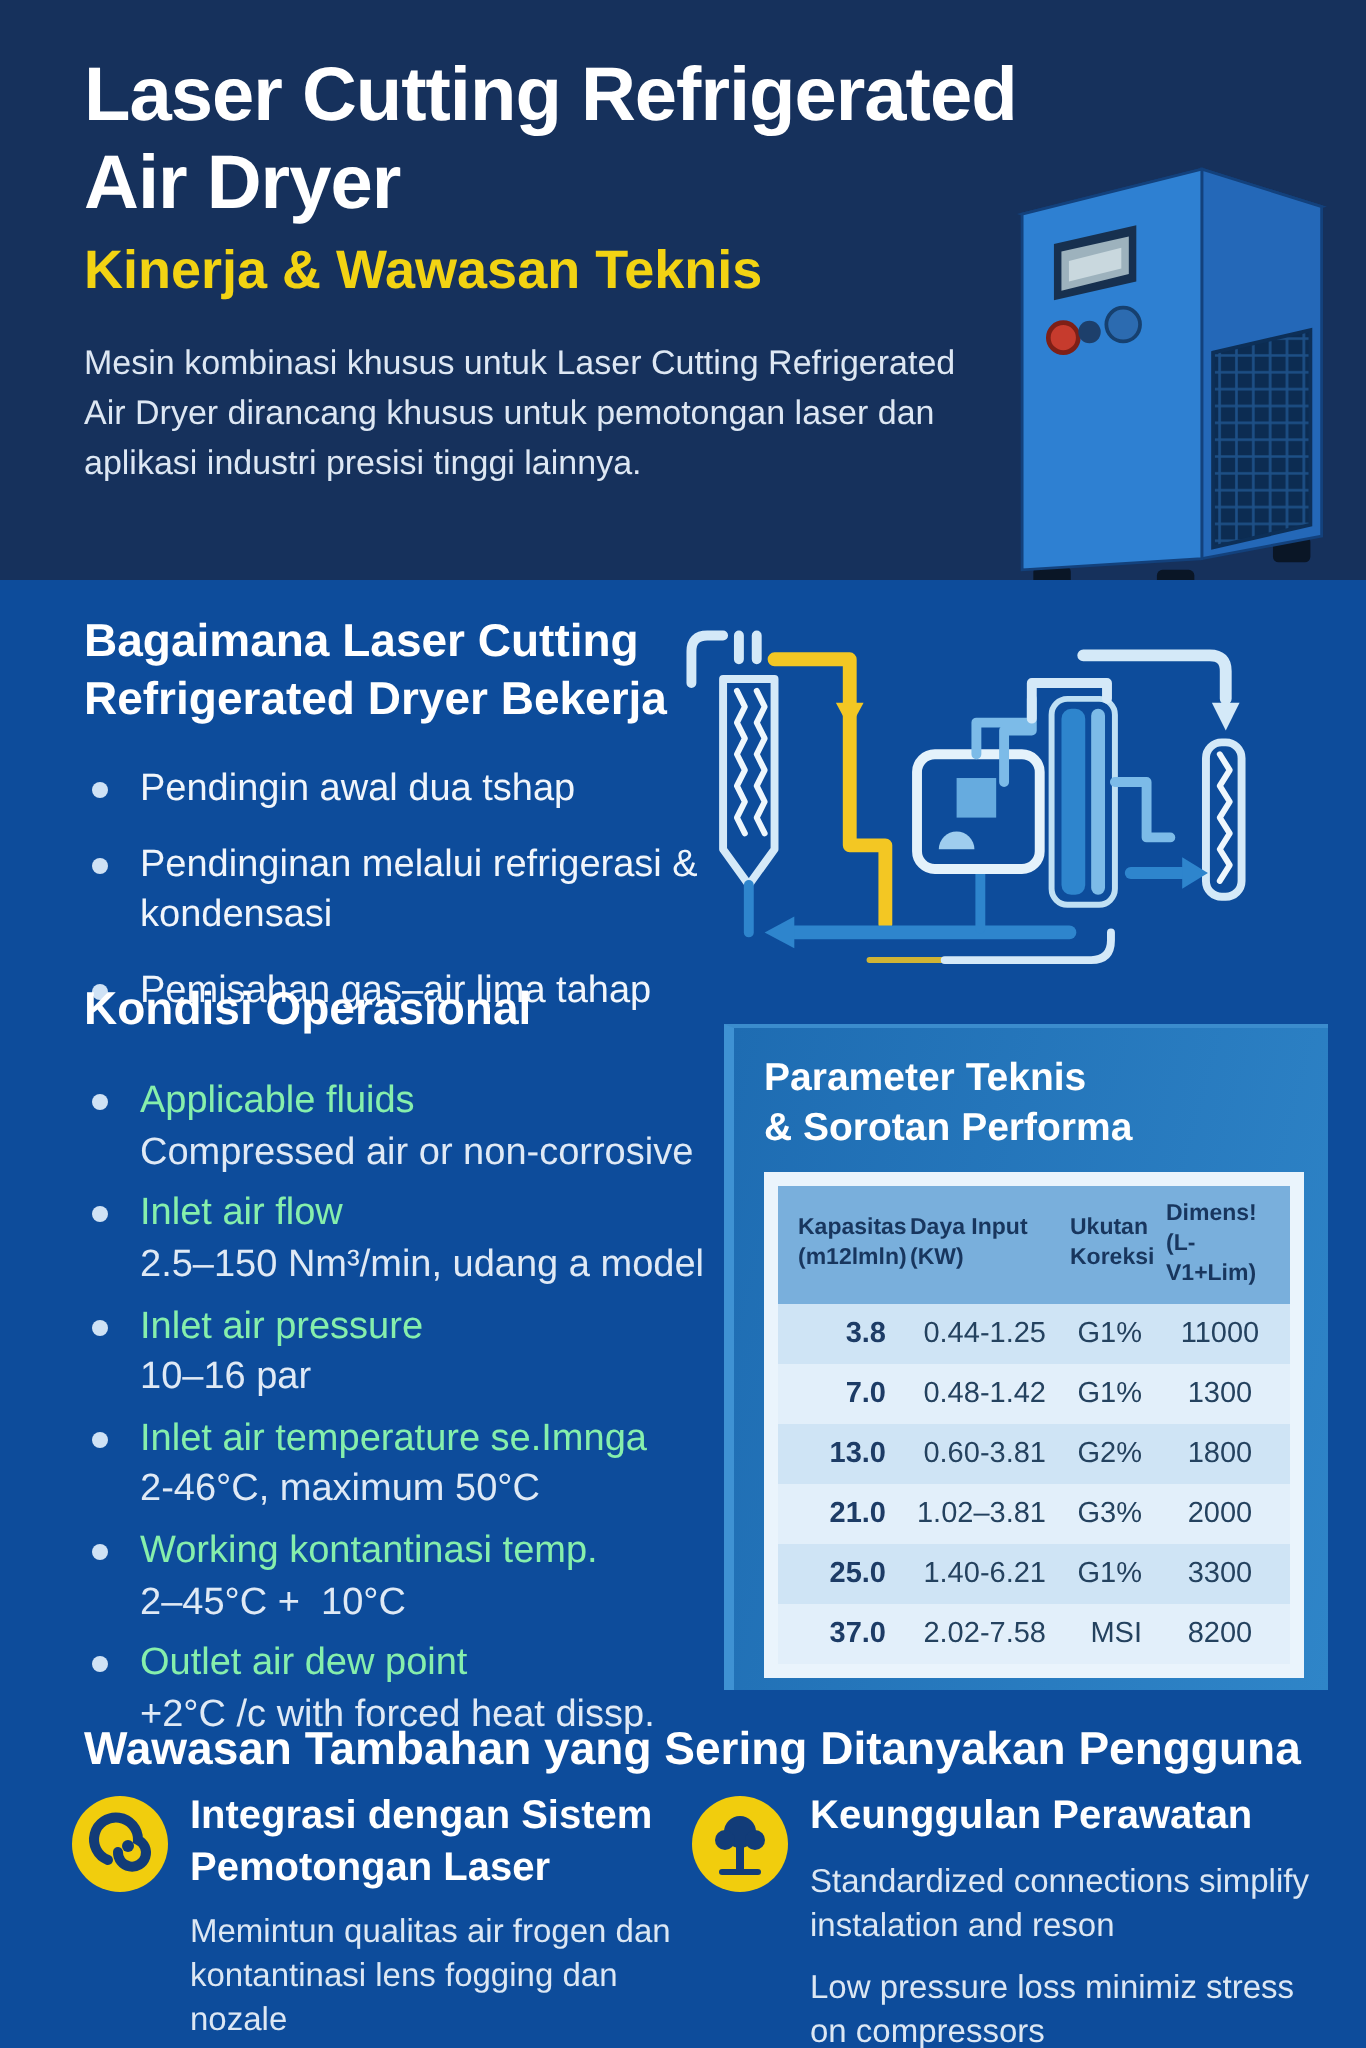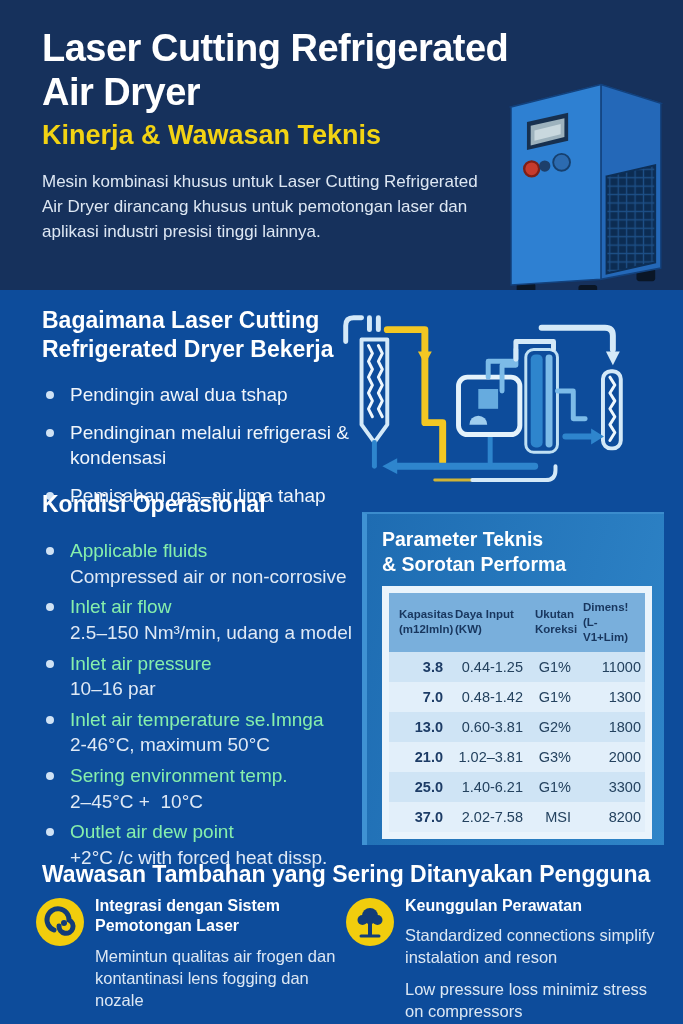--- a/index.html
+++ b/index.html
@@ -41,32 +41,32 @@
           padding:13px 12px 10px 15px; }
   .card-title { color:#ffffff; font-weight:bold; font-size:19.5px; line-height:1.28; }
   .ptable { margin-top:9px; background:#eaf4fc; padding:7px; }
   .trow { display:grid; grid-template-columns:58px 80px 48px 1fr; align-items:center; }
   .thead { background:#79afdc; padding:7px 4px 7px 8px; }
   .thead .hcell { color:#18365e; font-size:11.5px; font-weight:bold; line-height:1.3; }
   .hcell.c1 { padding-left:2px; }
   .trow .cell { font-size:14.5px; color:#24425f; padding:7px 4px;text-align:right; }
   .cell.c1 { font-weight:bold; color:#1d3c66; }
   .cell.c3 { padding-left:2px; }
-  .cell.c4 { text-align:right; }
+  .cell.c4 { text-align:center; }
   .r-odd  { background:#cfe4f5; }
   .r-even { background:#e2effa; }
 
   
   .faq-title { position:absolute; left:42px; top:570px; width:620px; font-size:21.5px; }
   .faq-item { position:absolute; top:606px; }
   .faq-1 { left:36px; width:300px; }
   .faq-2 { left:346px; width:310px; }
   .faq-icon { position:absolute; left:0; top:2px; width:48px; height:48px; }
   .faq-body { margin-left:59px; }
-  .faq-h { color:#ffffff; font-weight:bold; font-size:16px; line-height:1.28; }
+  .faq-h { color:#ffffff; font-weight:bold; font-size:20px; line-height:1.28; }
   .faq-p { color:#dce7f3; font-size:16.5px; line-height:1.33; margin-top:9px; width:245px; }
   .faq-2 .faq-p { width:258px; }
   .faq-p + .faq-p { margin-top:10px; }
 </style>
 </head>
 <body>
 
 <div id="poster">
 
   <div class="hero">
@@ -170,21 +170,21 @@
         <div class="op-line1">Inlet air pressure</div>
         <div class="op-line2">10–16 par</div>
       </li>
       <li>
         <span class="dot"></span>
         <div class="op-line1">Inlet air temperature se.Imnga</div>
         <div class="op-line2">2-46°C, maximum 50°C</div>
       </li>
       <li>
         <span class="dot"></span>
-        <div class="op-line1">Sering environment temp.</div>
+        <div class="op-line1">Working kontantinasi temp.</div>
         <div class="op-line2">2–45°C +  10°C</div>
       </li>
       <li>
         <span class="dot"></span>
         <div class="op-line1">Outlet air dew point</div>
         <div class="op-line2">+2°C /c with forced heat dissp.</div>
       </li>
     </ul>
 
     <div class="card">

